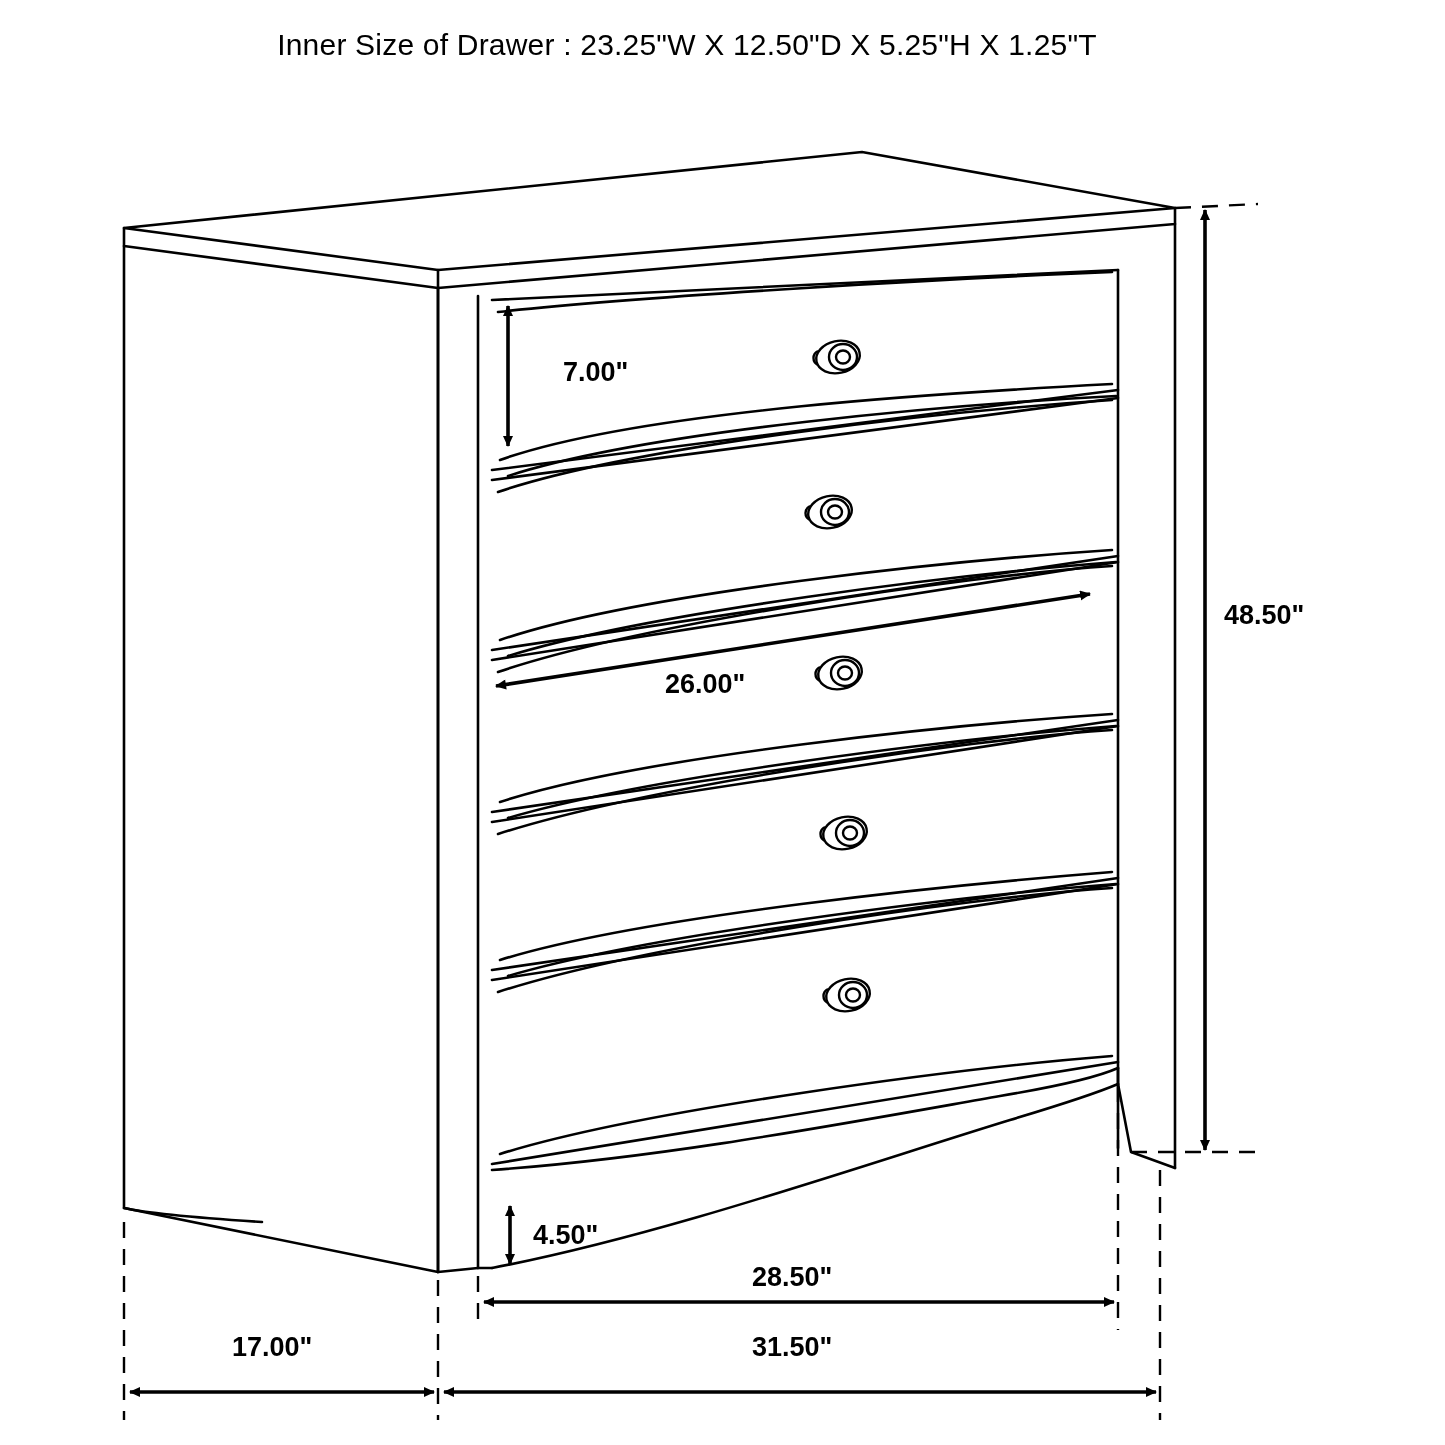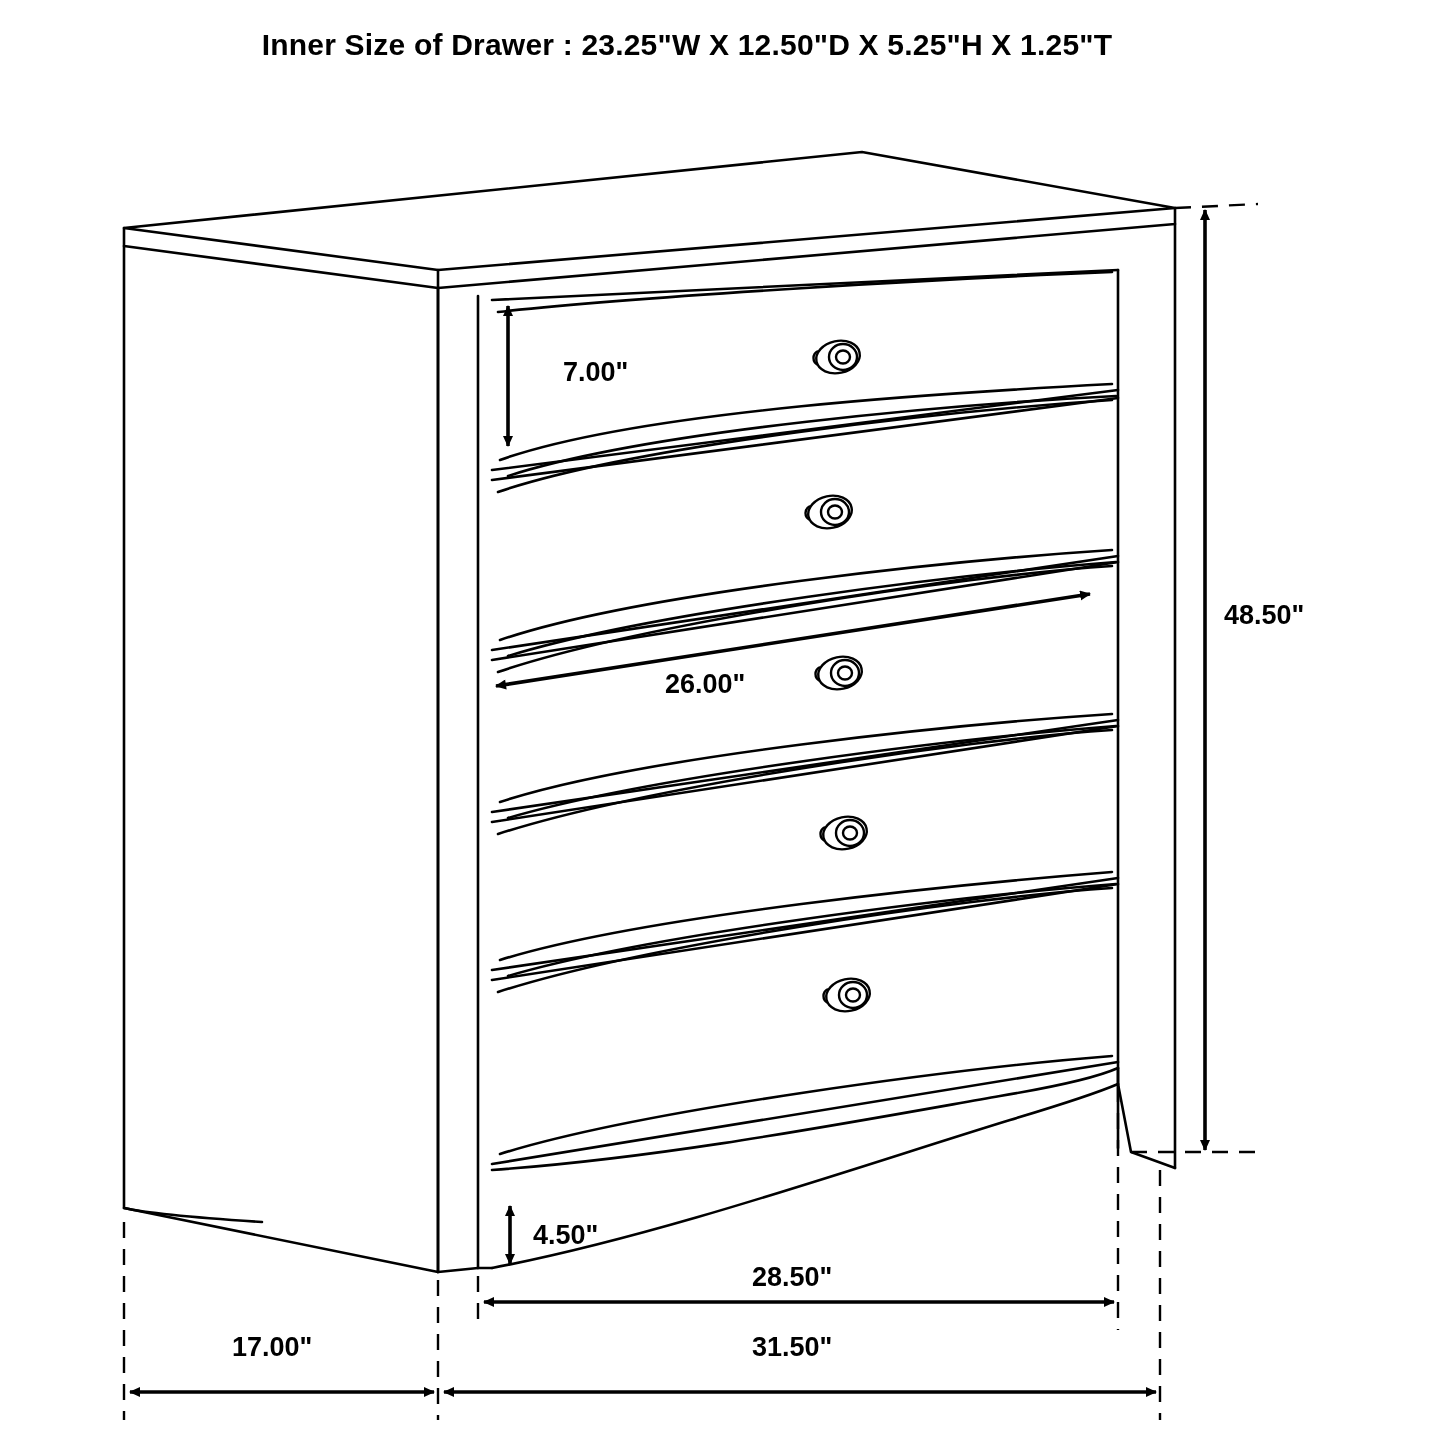--- a/index.html
+++ b/index.html
@@ -21,21 +21,21 @@
     width: 1445px;
     height: 1445px;
   }
   .title {
     position: absolute;
     left: 0;
     top: 28px;
     width: 1374px;
     text-align: center;
     font-size: 30px;
-    font-weight: bold;
+    font-weight: normal;
     letter-spacing: 0.2px;
     white-space: nowrap;
   }
   svg.diagram {
     position: absolute;
     left: 0;
     top: 0;
     width: 1445px;
     height: 1445px;
   }

